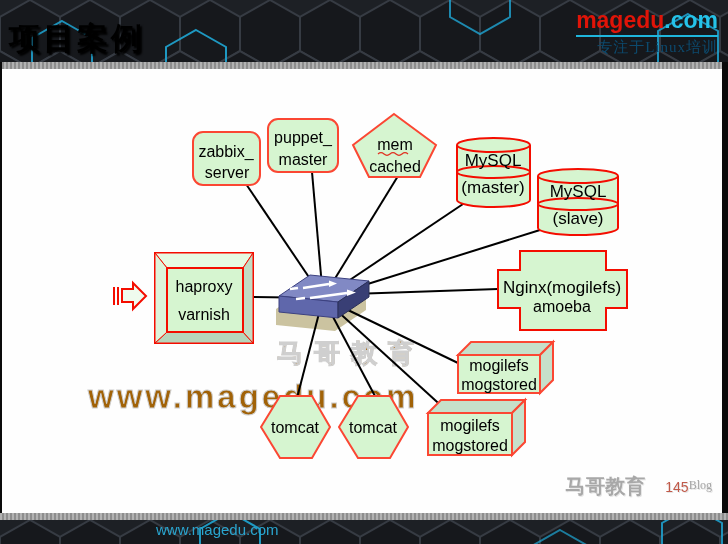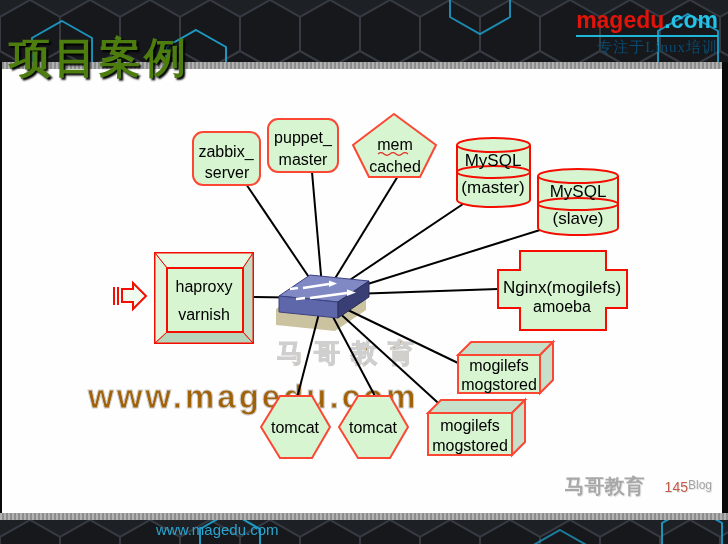--- a/index.html
+++ b/index.html
@@ -9,43 +9,43 @@
   .topbar{position:absolute;left:0;top:0;width:728px;height:62px;background:#17191d;}
   .bottombar{position:absolute;left:0;top:520px;width:728px;height:24px;background:#17191d;}
   .hexsvg{position:absolute;left:0;top:0;}
   .strip{position:absolute;left:0;width:728px;height:7px;
          background:repeating-linear-gradient(90deg,#b2b2b2 0 2px,#8d8d8d 2px 4px);}
   .strip.s1{top:62px;} .strip.s2{top:513px;}
   .edge{position:absolute;background:#0a0a0a;}
   .edge.left{left:0;top:62px;width:2px;height:451px;}
   .edge.right{left:722px;top:62px;width:6px;height:451px;}
   
-  .slide-title{position:absolute;left:9px;top:30px;color:#4d7c0f;font-weight:700;
-               font-family:"Liberation Serif","DejaVu Serif",serif;font-size:42px;
+  .slide-title{position:absolute;left:9px;top:18px;color:#000000;font-weight:700;
+               font-family:"Liberation Serif","DejaVu Serif",serif;font-size:31px;
                letter-spacing:3px;text-shadow:2px 2px 2px #000;z-index:5;}
   .logo{position:absolute;right:10px;top:7px;z-index:5;text-align:left;
         border-bottom:2px solid #1fb6dc;padding-bottom:2px;}
   .logo .brand{font-size:23px;font-weight:700;line-height:26px;}
   .logo .red{color:#e01408;} .logo .cyan{color:#25c2e8;}
   .tagline{position:absolute;right:10px;top:38px;z-index:5;color:#0c4a6e;font-size:15px;
            letter-spacing:1px;font-family:"Liberation Serif","DejaVu Serif",serif;}
   
   .footer-url{position:absolute;left:156px;top:521px;color:#2aa5cf;font-size:15px;z-index:5;}
   
   .wm{position:absolute;color:#a16207;-webkit-text-stroke:1px #cfcfcf;font-weight:700;z-index:1;}
   .wm1{left:277px;top:336px;font-size:26px;letter-spacing:11px;}
   .wm2{left:88px;top:378px;font-size:33px;letter-spacing:3px;}
   
   .cto{position:absolute;right:16px;top:474px;z-index:6;text-align:center;line-height:1.0;}
   .cto .big{font-size:27px;font-weight:700;color:#b4b4b4;letter-spacing:1px;
             text-shadow:1px 1px 0 #efefef,-1px -1px 0 #8d8d8d;}
   .cto .row{margin-top:2px;font-weight:700;color:#a8a8a8;font-size:20px;
             text-shadow:1px 1px 0 #e5e5e5;}
   .cto .tiny-red{font-size:14px;color:#c05a4a;font-weight:400;vertical-align:1px;margin-left:20px;}
-  .cto .tiny-gray{font-size:12px;color:#a5a5a5;font-weight:400;vertical-align:4px;}
+  .cto .tiny-gray{font-size:12px;color:#a5a5a5;font-weight:400;vertical-align:4px;font-family:Liberation Serif, serif;}
   
   .diagram{position:absolute;left:0;top:69px;z-index:2;}
   .nodetext{font-size:16px;fill:#000;} .nodetext.lg{font-size:17px;}
 </style>
 </head>
 <body>
 <div class="stage">
 
   <div class="topbar">
     <svg class="hexsvg" width="728" height="62">

